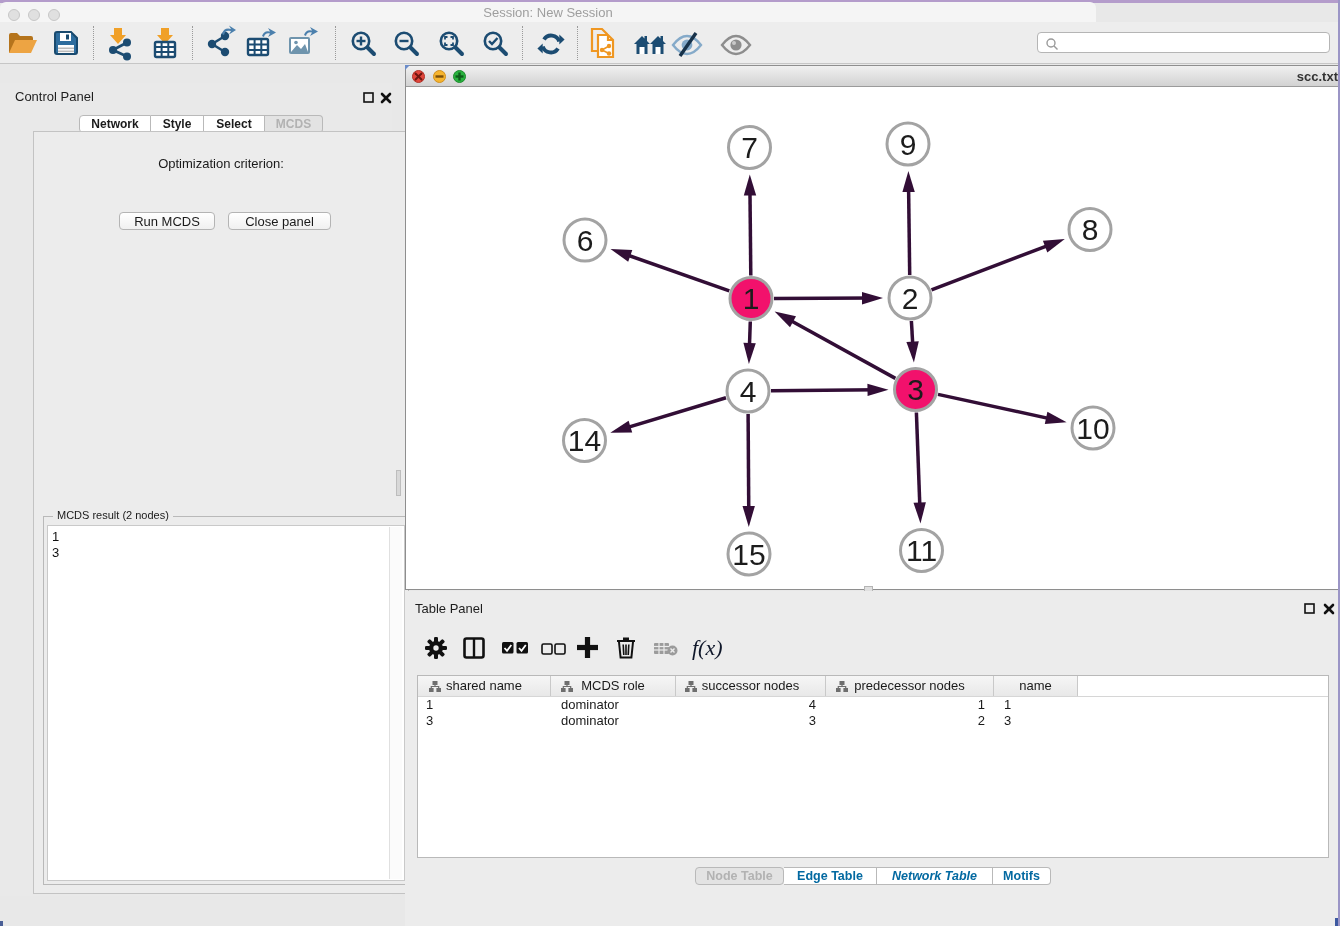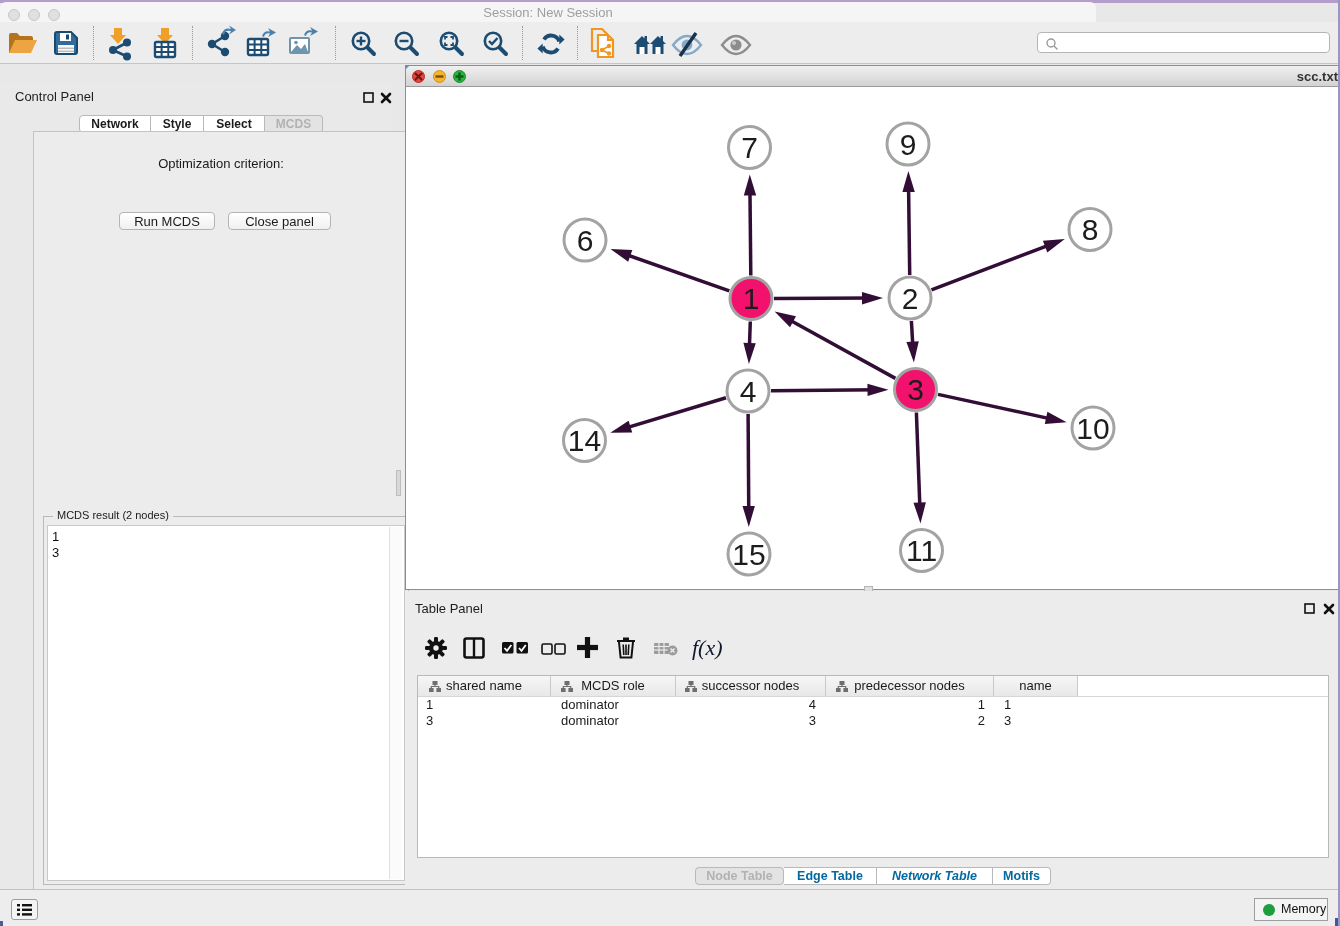--- a/index.html
+++ b/index.html
@@ -446,33 +446,15 @@
     <div class="td" style="left:143px;top:37px;">dominator</div>
     <div class="td" style="left:330px;top:37px;width:68px;text-align:right;">3</div>
     <div class="td" style="left:500px;top:37px;width:67px;text-align:right;">2</div>
     <div class="td" style="left:586px;top:37px;">3</div>
   </div>
   <div class="btab" style="left:290px;top:276px;width:89px;border-radius:4px;background:#e3e3e3;color:#b2b2b2;">Node Table</div>
   <div class="btab" style="left:379px;top:276px;width:93px;border-left:none;">Edge Table</div>
   <div class="btab" style="left:472px;top:276px;width:116px;border-left:none;font-style:italic;">Network Table</div>
   <div class="btab" style="left:588px;top:276px;width:58px;border-radius:0 4px 4px 0;border-left:none;">Motifs</div>
 </div>
-<div id="status" class="abs">
-  <div class="abs" style="left:11px;top:9px;width:27px;height:21px;background:#f4f4f4;border:1px solid #9e9e9e;border-radius:3px;">
-    <svg width="15" height="12" style="left:5px;top:4px" viewBox="0 0 15 12">
-      <g fill="#111">
-            <rect x="0" y="0" width="3" height="2.4"></rect>
-            <rect x="0" y="4.6" width="3" height="2.4"></rect>
-            <rect x="0" y="9.2" width="3" height="2.4"></rect>
-      <rect x="5" y="0" width="10" height="2.4"></rect>
-            <rect x="5" y="4.6" width="10" height="2.4"></rect>
-            <rect x="5" y="9.2" width="10" height="2.4"></rect>
-          </g>
-    </svg>
-  </div>
-  <div class="abs" style="left:1254px;top:8px;width:74px;height:23px;background:#f4f4f4;border:1px solid #9e9e9e;font-size:12.5px;color:#111;">
-    <span class="abs" style="left:8px;top:5px;width:12px;height:12px;border-radius:50%;background:#1e9e3e;"></span>
-    <span class="abs" style="left:26px;top:3px;">Memory</span>
-  </div>
-</div>
 <div class="abs" style="left:0;top:921px;width:3px;height:5px;background:#4a5f96;"></div>
 <div class="abs" style="left:1335px;top:918px;width:5px;height:8px;background:#3d59a0;"></div>
 <div id="deskRight" class="abs"></div>
 </div>
 </body></html>

